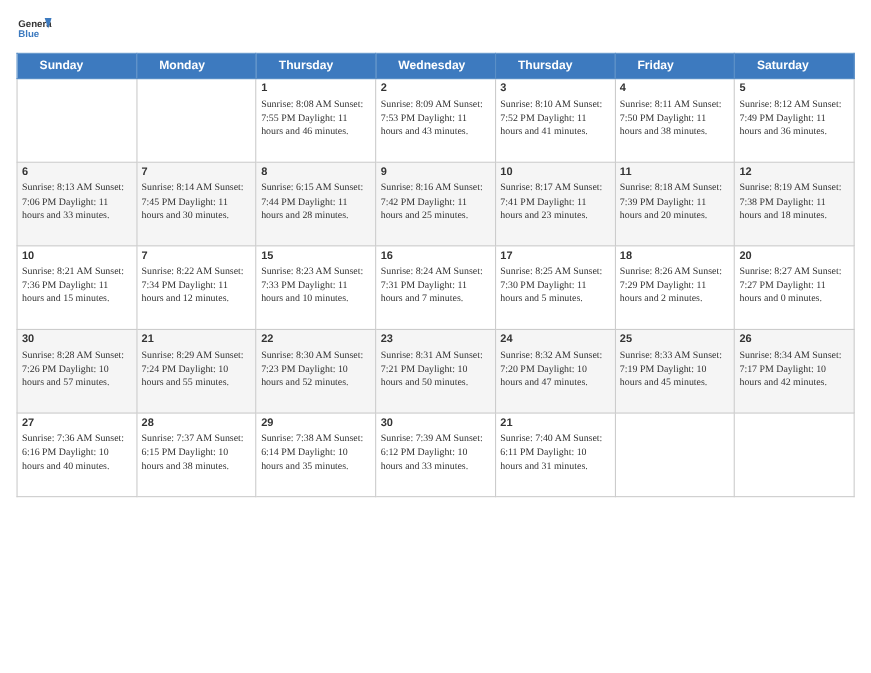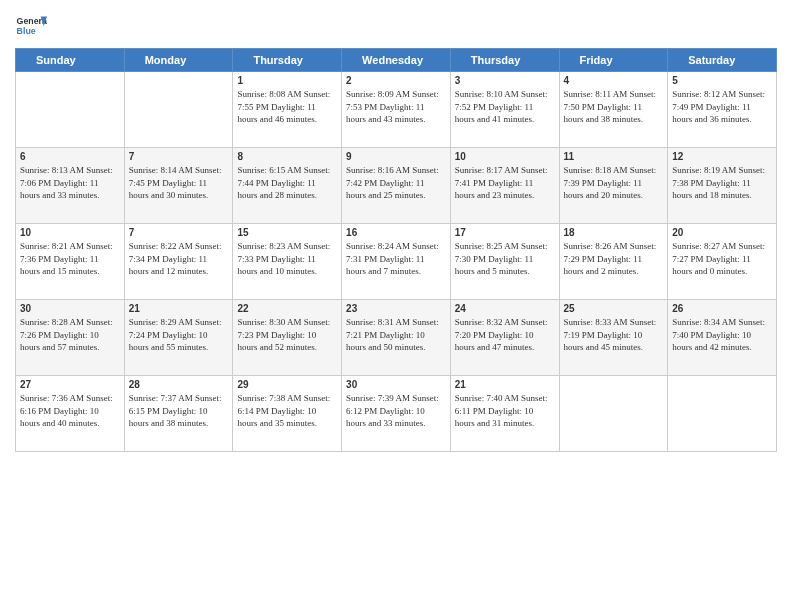--- a/index.html
+++ b/index.html
@@ -267,21 +267,21 @@
           </td>
           <td>
             <div class="day-num">25</div>
             <div class="day-info">Sunrise: 8:33 AM
 Sunset: 7:19 PM
 Daylight: 10 hours and 45 minutes.</div>
           </td>
           <td>
             <div class="day-num">26</div>
             <div class="day-info">Sunrise: 8:34 AM
-Sunset: 7:40 PM
+Sunset: 7:17 PM
 Daylight: 10 hours and 42 minutes.</div>
           </td>
         </tr>
         <tr>
           <td>
             <div class="day-num">27</div>
             <div class="day-info">Sunrise: 7:36 AM
 Sunset: 6:16 PM
 Daylight: 10 hours and 40 minutes.</div>
           </td>

